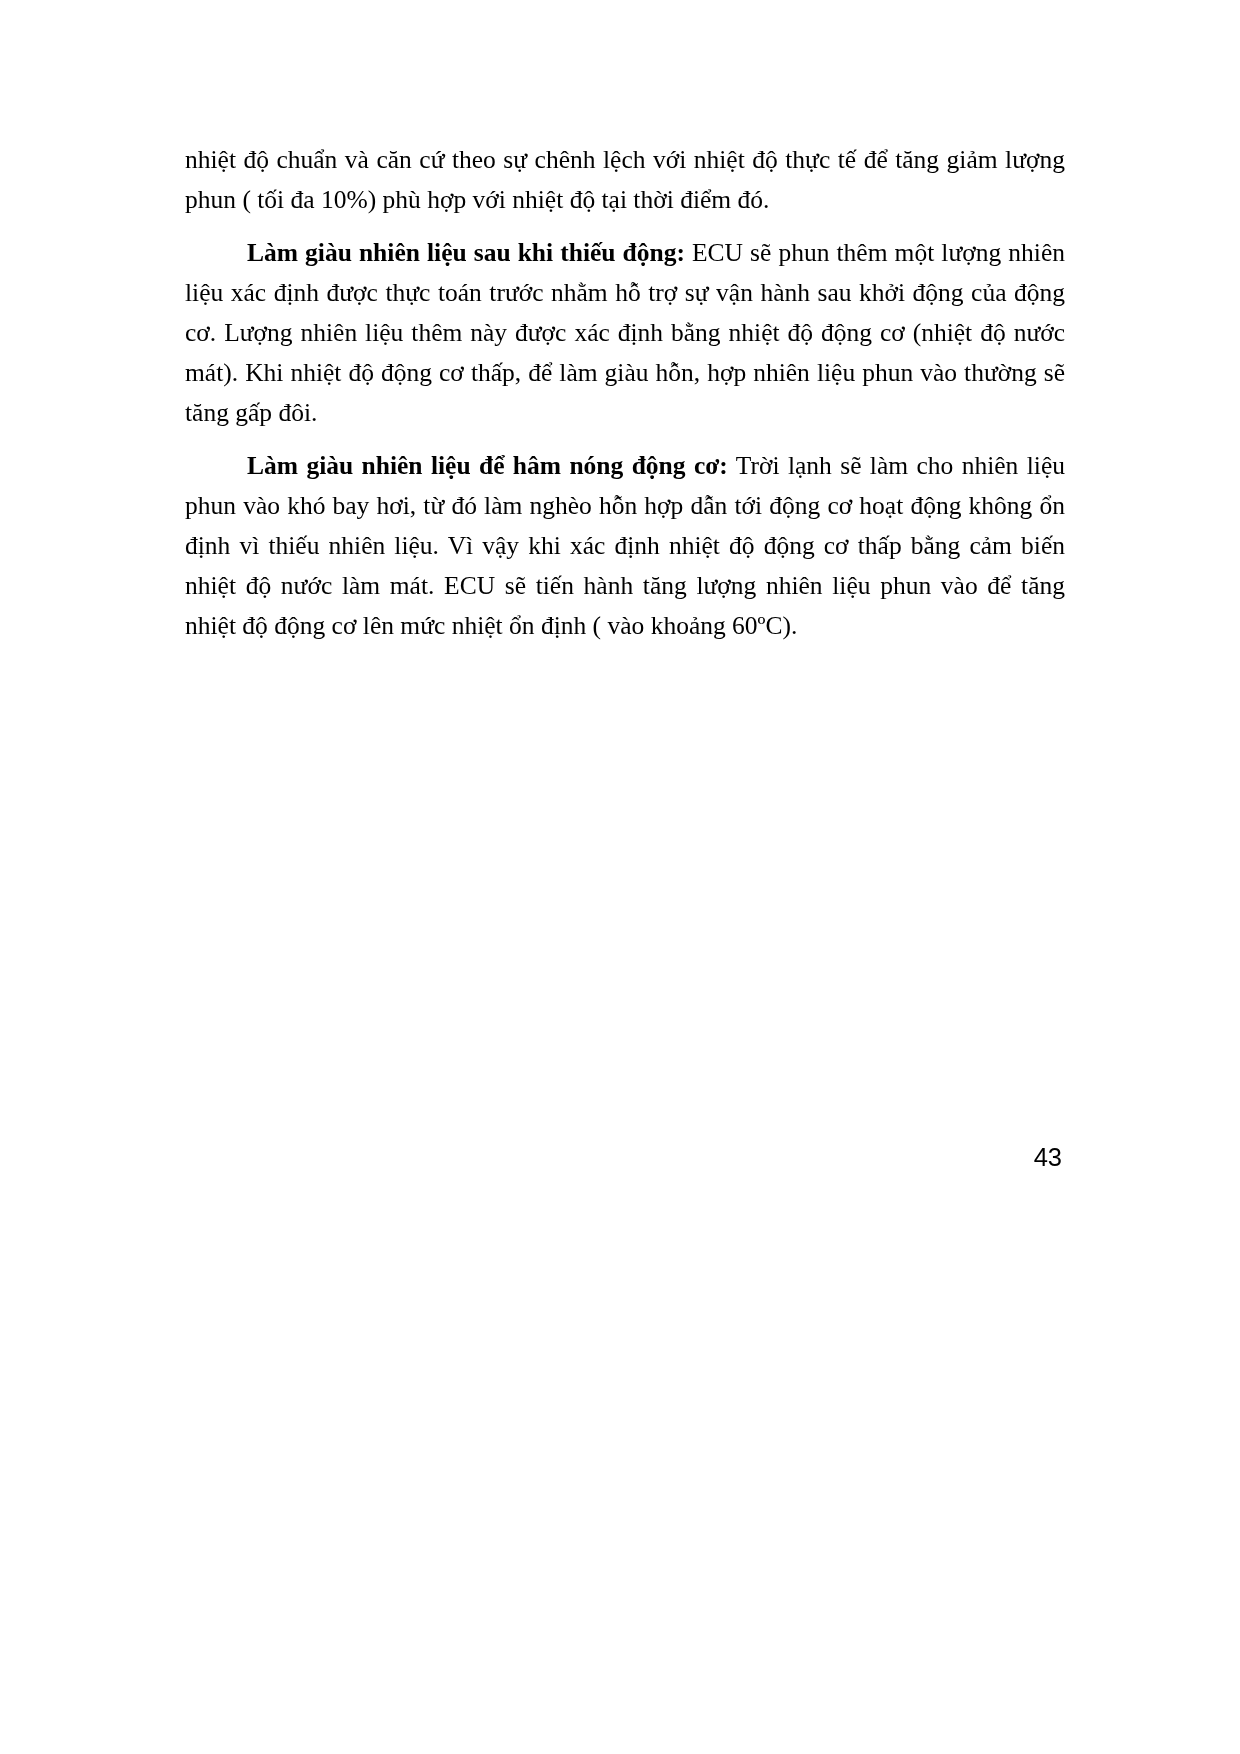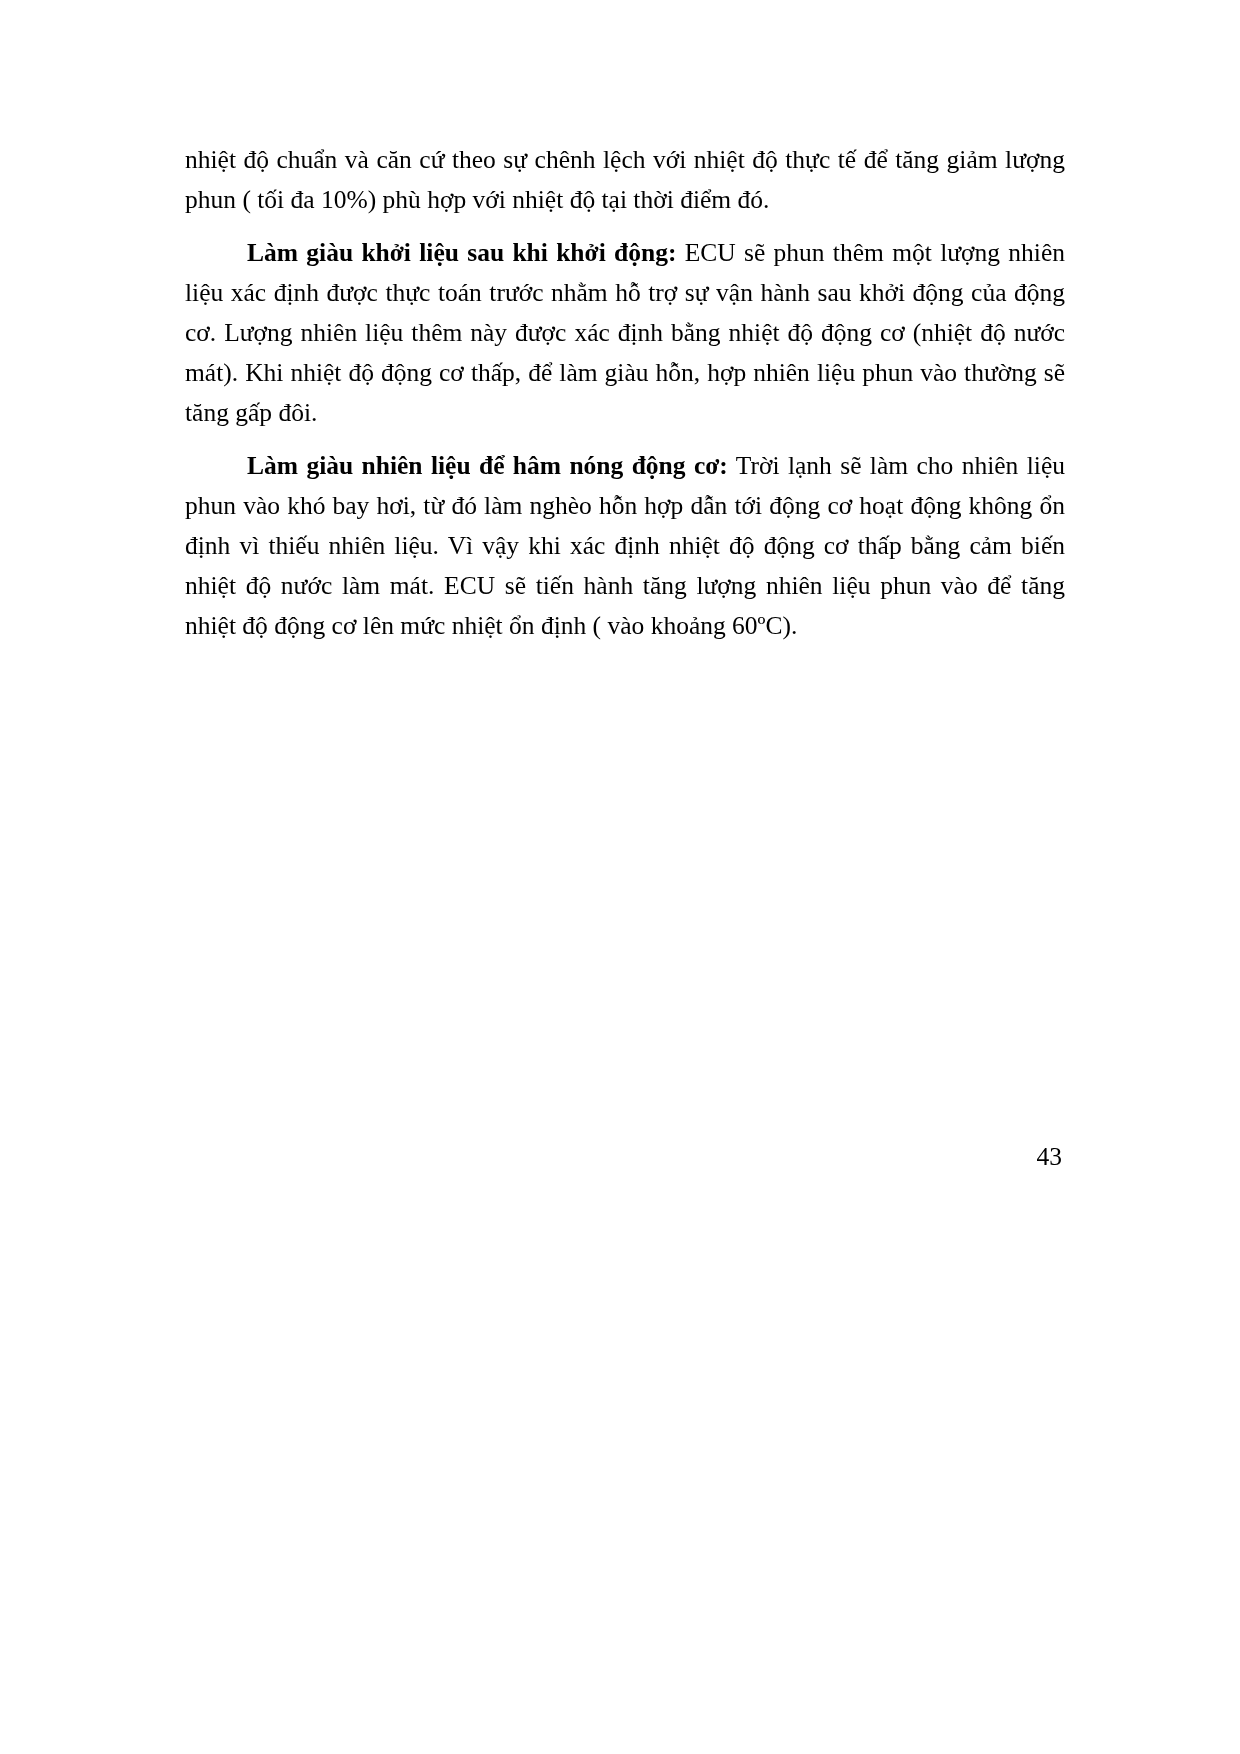--- a/index.html
+++ b/index.html
@@ -43,35 +43,35 @@
   }
   .lead {
     font-weight: bold;
   }
   .page-number {
     position: absolute;
     right: 178px;
     bottom: 118px;
     font-size: 25.5px;
     line-height: 30px;
-    font-family: Liberation Serif, serif;
+    font-family: Liberation Sans, sans-serif;
   }
 </style>
 </head>
 <body>
 
 <div class="page">
   <div class="content">
 
     <p class="para-0">
       <span>nhiệt độ chuẩn và căn cứ theo sự chênh lệch với nhiệt độ thực tế để tăng giảm lượng phun ( tối đa 10%) phù hợp với nhiệt độ tại thời điểm đó.</span>
     </p>
 
     <p class="para">
-      <span class="lead">Làm giàu khởi liệu sau khi khởi động:</span><span> ECU sẽ phun thêm một lượng nhiên liệu xác định được thực toán trước nhằm hỗ trợ sự vận hành sau khởi động của động cơ. Lượng nhiên liệu thêm này được xác định bằng nhiệt độ động cơ (nhiệt độ nước mát). Khi nhiệt độ động cơ thấp, để làm giàu hỗn, hợp nhiên liệu phun vào thường sẽ tăng gấp đôi.</span>
+      <span class="lead">Làm giàu nhiên liệu sau khi thiếu động:</span><span> ECU sẽ phun thêm một lượng nhiên liệu xác định được thực toán trước nhằm hỗ trợ sự vận hành sau khởi động của động cơ. Lượng nhiên liệu thêm này được xác định bằng nhiệt độ động cơ (nhiệt độ nước mát). Khi nhiệt độ động cơ thấp, để làm giàu hỗn, hợp nhiên liệu phun vào thường sẽ tăng gấp đôi.</span>
     </p>
 
     <p class="para">
       <span class="lead">Làm giàu nhiên liệu để hâm nóng động cơ:</span><span> Trời lạnh sẽ làm cho nhiên liệu phun vào khó bay hơi, từ đó làm nghèo hỗn hợp dẫn tới động cơ hoạt động không ổn định vì thiếu nhiên liệu. Vì vậy khi xác định nhiệt độ động cơ thấp bằng cảm biến nhiệt độ nước làm mát. ECU sẽ tiến hành tăng lượng nhiên liệu phun vào để tăng nhiệt độ động cơ lên mức nhiệt ổn định ( vào khoảng 60ºC).</span>
     </p>
 
   </div>
 
   <div class="page-number">43</div>
 </div>

